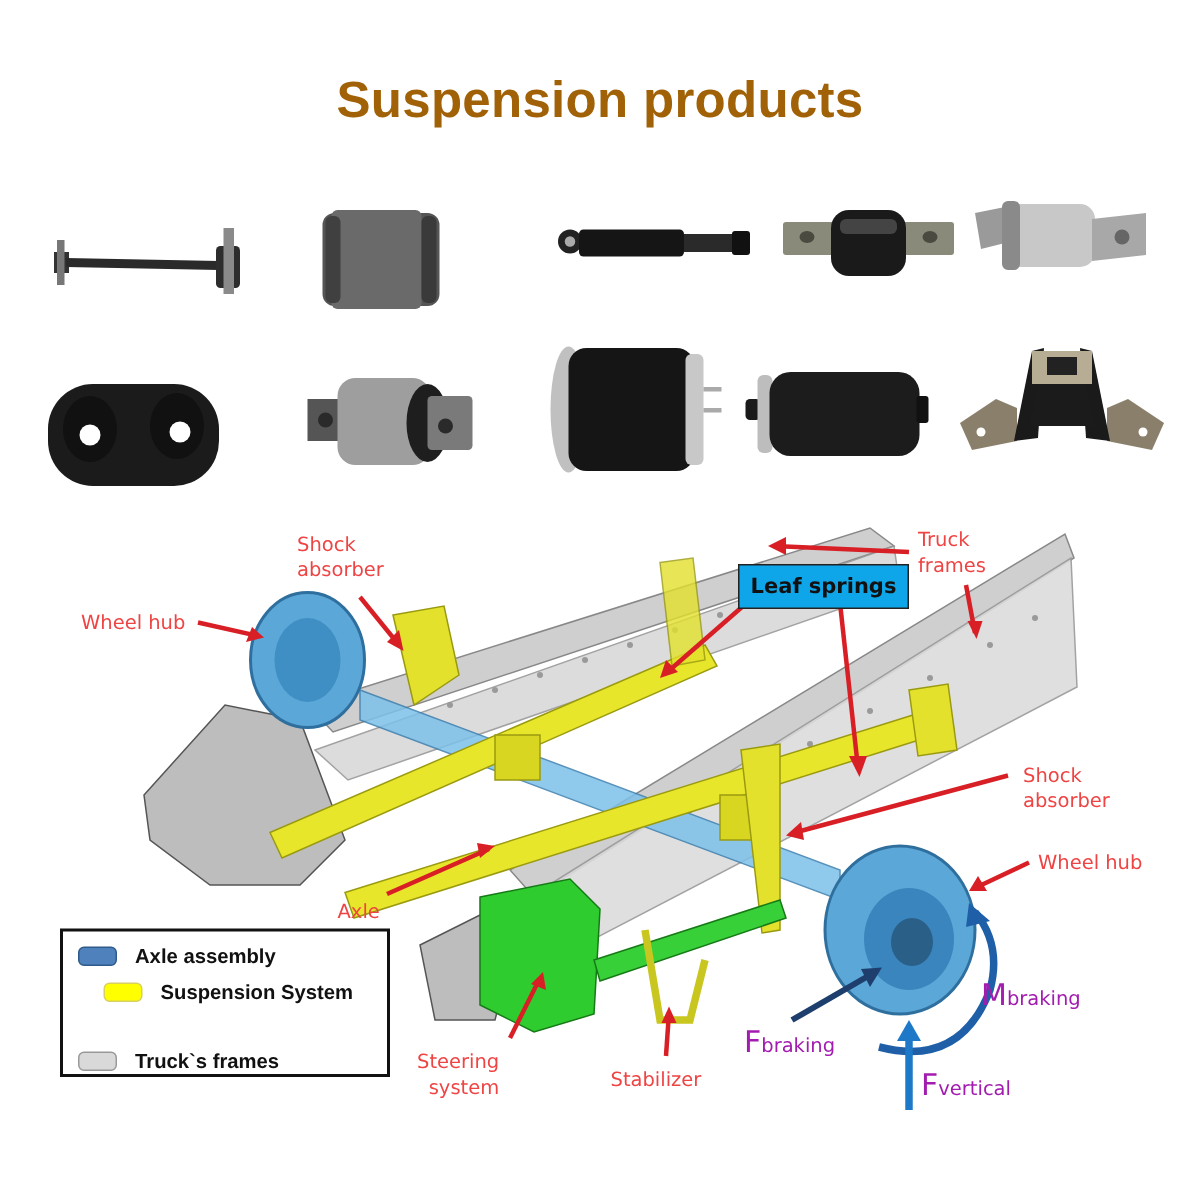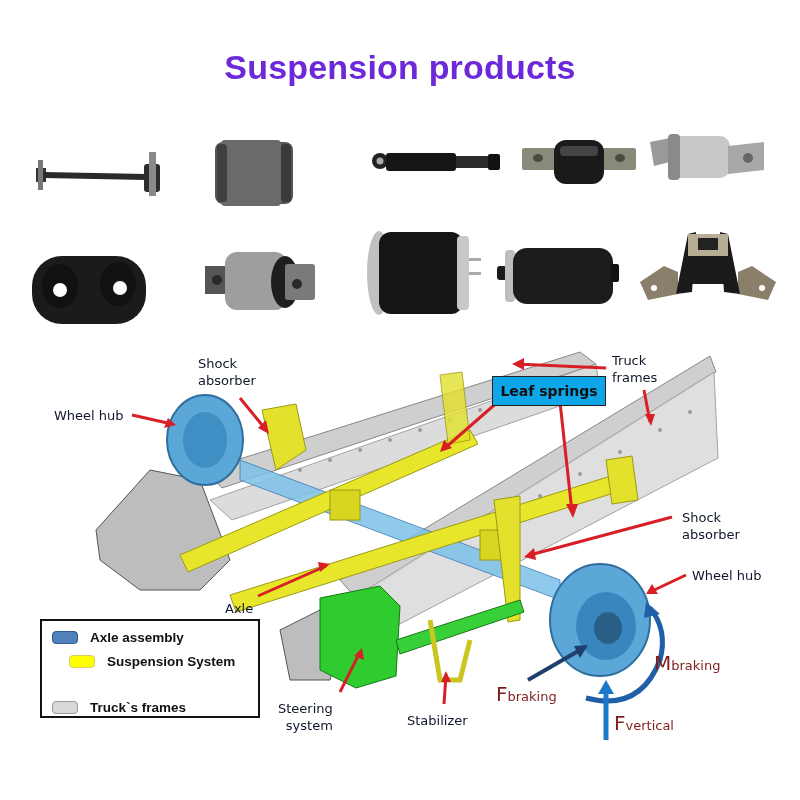--- a/index.html
+++ b/index.html
@@ -1,27 +1,27 @@
 <!DOCTYPE html>
 <html><head>
   <meta charset="utf-8">
   <style>
     html, body { margin: 0; padding: 0; background: #ffffff; }
     body { width: 800px; height: 800px; position: relative; overflow: hidden; font-family: "Liberation Sans", sans-serif; }
-    .title { position: absolute; left: 0; width: 800px; top: 48px; text-align: center; font-weight: bold; font-size: 34px; color: #6d28d9; letter-spacing: 0.2px; }
+    .title { position: absolute; left: 0; width: 800px; top: 48px; text-align: center; font-weight: bold; font-size: 34px; color: #a16207; letter-spacing: 0.2px; }
     .product { position: absolute; }
     .product svg { width: 100%; height: 100%; display: block; }
     .diagram { position: absolute; left: 0; top: 340px; width: 800px; height: 460px; }
-    .label { position: absolute; font-family: "DejaVu Sans", sans-serif; font-size: 13px; color: #0f172a; line-height: 17px; }
+    .label { position: absolute; font-family: "DejaVu Sans", sans-serif; font-size: 13px; color: #ef4444; line-height: 17px; }
     .leaf-box { position: absolute; left: 492px; top: 376px; width: 112px; height: 28px; border: 1.5px solid #222; background: #0ea5e9; font-family: "DejaVu Sans", sans-serif; font-weight: bold; font-size: 14px; display: flex; align-items: center; justify-content: center; color: #111; }
     .legend { position: absolute; left: 40px; top: 619px; width: 220px; height: 99px; border: 2px solid #111; background: #fff; box-sizing: border-box; }
     .legend-item { position: absolute; left: 10px; height: 18px; display: flex; align-items: center; }
     .swatch { width: 26px; height: 13px; border-radius: 4px; margin-right: 12px; box-sizing: border-box; }
     .legend-text { font-family: Liberation Sans, sans-serif; font-weight: bold; font-size: 13.5px; color: #111; white-space: nowrap; }
-    .force { position: absolute; font-family: "DejaVu Sans", sans-serif; color: #7f1d1d; }
+    .force { position: absolute; font-family: "DejaVu Sans", sans-serif; color: #a21caf; }
     .force .main { font-size: 20px; }
     .force .sub { font-size: 13px; }
   </style>
 </head>
 <body>
 
 <div class="title">Suspension products</div>
 
 <div class="product" style="left:28px;top:148px;width:140px;height:50px;">
   <svg viewBox="0 0 140 50">

